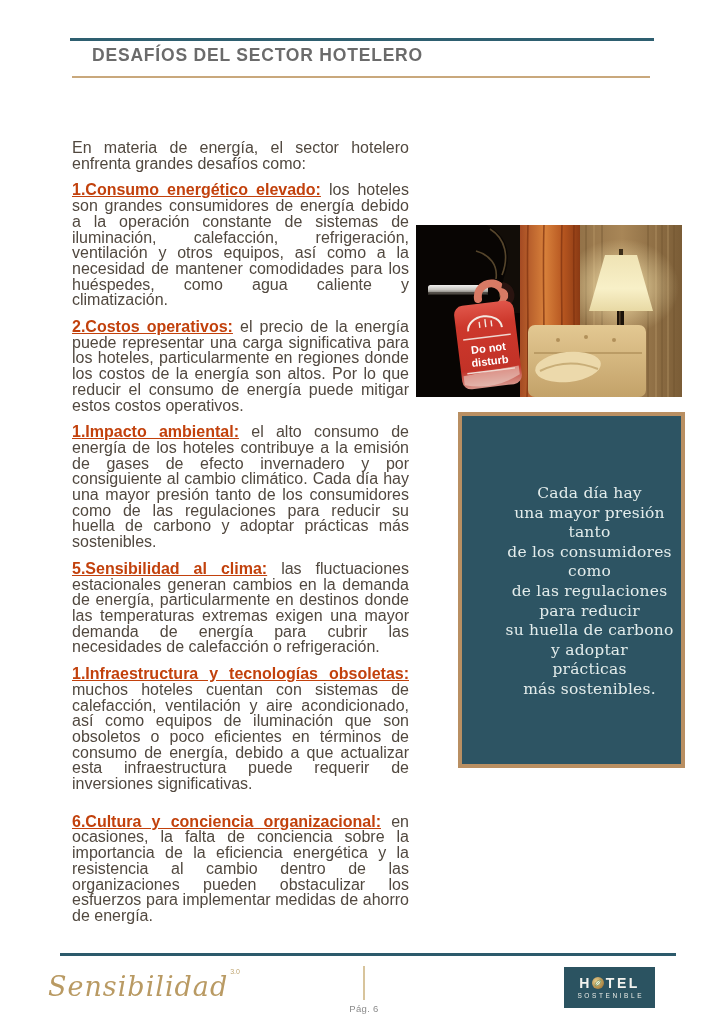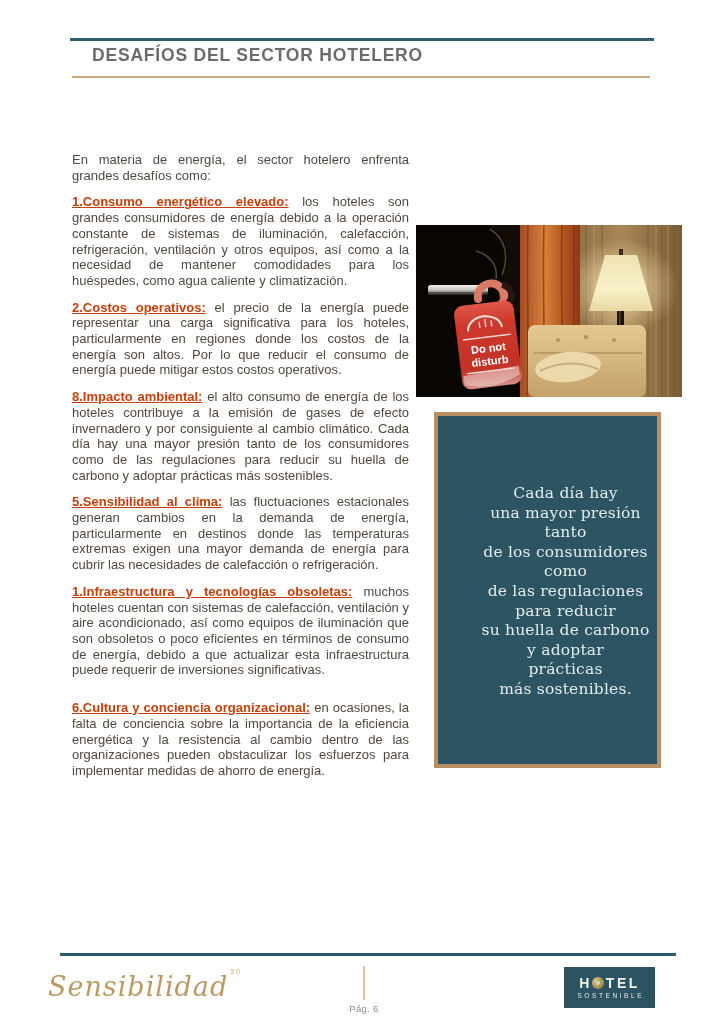--- a/index.html
+++ b/index.html
@@ -33,43 +33,43 @@
   .rule-gold {
     position: absolute;
     left: 72px; top: 76px;
     width: 578px; height: 1.5px;
     background: #c9a87c;
   }
 
   
   .body-col {
     position: absolute;
-    left: 72px; top: 152px;
+    left: 72px; top: 140px;
     width: 337px;
     color: #51483f;
-    font-size: 13px;
+    font-size: 16px;
     line-height: 15.7px;
     text-align: justify;
   }
   .body-col p { margin-bottom: 11px; }
   .body-col p:last-child { margin-bottom: 0; margin-top: 22px; }
   .body-col b { color: #c2410c; font-weight: 700; text-decoration: underline; }
 
   
   .photo {
     position: absolute;
     left: 416px; top: 225px;
     width: 266px; height: 172px;
     overflow: hidden;
   }
 
   
   .quote-box {
     position: absolute;
-    left: 434px; top: 412px;
+    left: 458px; top: 412px;
     width: 227px; height: 356px;
     background: #2d5463;
     border: 4px solid #b98f62;
     display: flex;
     justify-content: center;
     padding-left: 36px;
   }
   .quote-text {
     margin-top: 68px;
     width: 210px;
@@ -164,21 +164,21 @@
 <div class="page">
 
   <div class="rule-top"></div>
   <h1 class="page-title">DESAFÍOS DEL SECTOR HOTELERO</h1>
   <div class="rule-gold"></div>
 
   <main class="body-col">
     <p>En materia de energía, el sector hotelero enfrenta grandes desafíos como:</p>
     <p><b>1.Consumo energético elevado:</b><span> los hoteles son grandes consumidores de energía debido a la operación constante de sistemas de iluminación, calefacción, refrigeración, ventilación y otros equipos, así como a la necesidad de mantener comodidades para los huéspedes, como agua caliente y climatización.</span></p>
     <p><b>2.Costos operativos:</b><span> el precio de la energía puede representar una carga significativa para los hoteles, particularmente en regiones donde los costos de la energía son altos. Por lo que reducir el consumo de energía puede mitigar estos costos operativos.</span></p>
-    <p><b>8.Impacto ambiental:</b><span> el alto consumo de energía de los hoteles contribuye a la emisión de gases de efecto invernadero y por consiguiente al cambio climático. Cada día hay una mayor presión tanto de los consumidores como de las regulaciones para reducir su huella de carbono y adoptar prácticas más sostenibles.</span></p>
+    <p><b>1.Impacto ambiental:</b><span> el alto consumo de energía de los hoteles contribuye a la emisión de gases de efecto invernadero y por consiguiente al cambio climático. Cada día hay una mayor presión tanto de los consumidores como de las regulaciones para reducir su huella de carbono y adoptar prácticas más sostenibles.</span></p>
     <p><b>5.Sensibilidad al clima:</b><span> las fluctuaciones estacionales generan cambios en la demanda de energía, particularmente en destinos donde las temperaturas extremas exigen una mayor demanda de energía para cubrir las necesidades de calefacción o refrigeración.</span></p>
     <p><b>1.Infraestructura y tecnologías obsoletas:</b><span> muchos hoteles cuentan con sistemas de calefacción, ventilación y aire acondicionado, así como equipos de iluminación que son obsoletos o poco eficientes en términos de consumo de energía, debido a que actualizar esta infraestructura puede requerir de inversiones significativas.</span></p>
     <p><b>6.Cultura y conciencia organizacional:</b><span> en ocasiones, la falta de conciencia sobre la importancia de la eficiencia energética y la resistencia al cambio dentro de las organizaciones pueden obstaculizar los esfuerzos para implementar medidas de ahorro de energía.</span></p>
   </main>
 
   <figure class="photo">
     <svg width="266" height="172" viewBox="0 0 266 172" xmlns="http://www.w3.org/2000/svg">
       <defs>
         <linearGradient id="warmbg" x1="0" y1="0" x2="0" y2="1">
           <stop offset="0" stop-color="#58300f"></stop>

